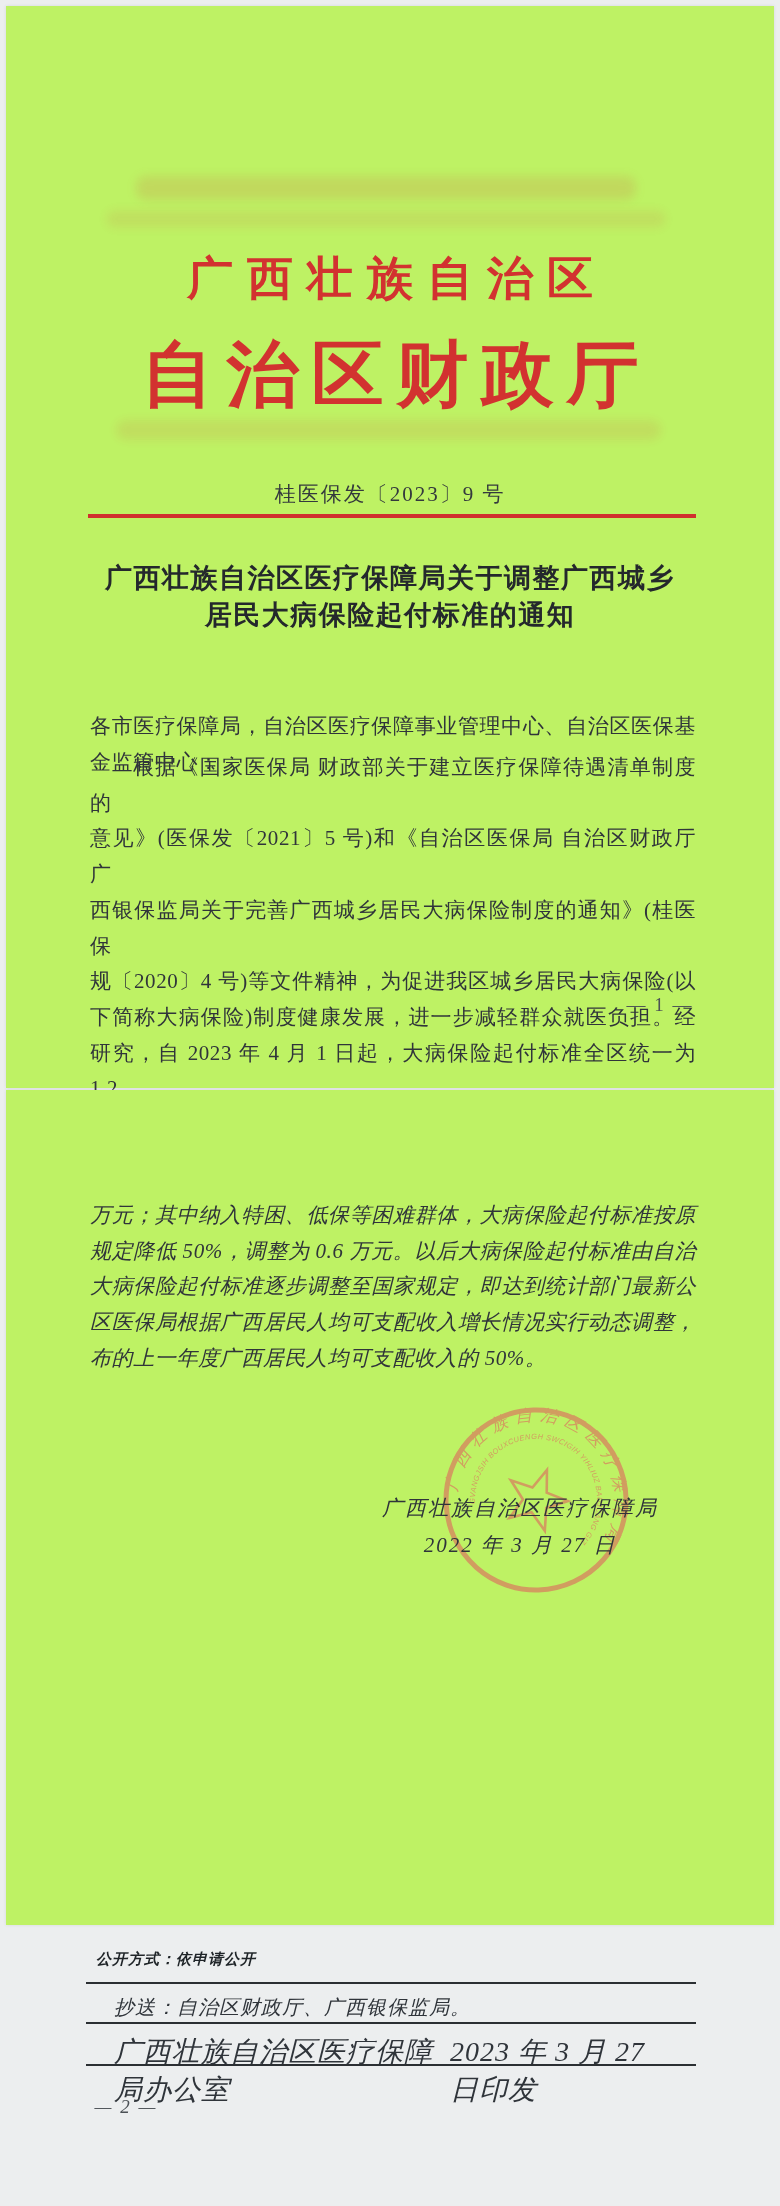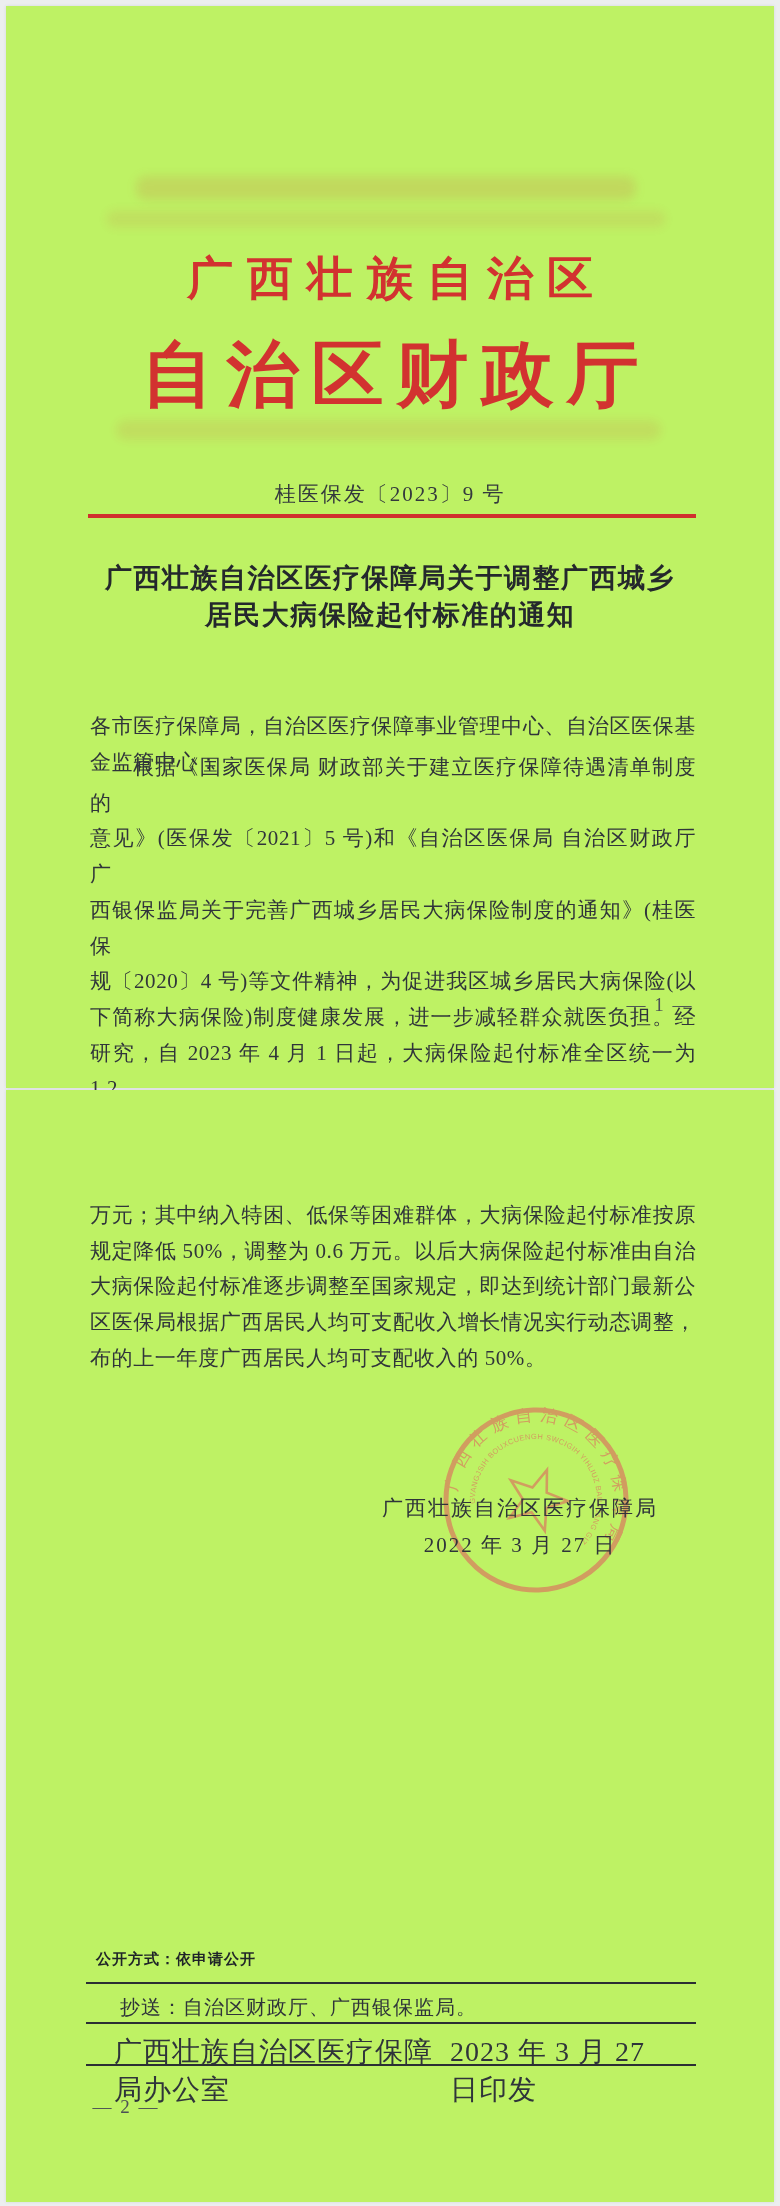--- a/index.html
+++ b/index.html
@@ -8,21 +8,21 @@
     background:#eceeef;
     font-family:"Liberation Serif","DejaVu Serif",serif;
     position:relative;overflow:hidden;
   }
   .canvas{position:absolute;inset:0;}
   .page{
     position:absolute;left:6px;width:768px;background:#bef264;
     box-shadow:0 0 3px rgba(60,70,80,.12);
   }
   .page1{top:6px;height:1082px;}
-  .page2{top:1090px;height:1112px;}
+  .page2{top:1090px;height:835px;font-style:italic;}
 
   
   .artifact{
     position:absolute;border-radius:10px;
     background:rgba(213,72,60,.14);
     filter:blur(5px);
   }
 
   .org-line1{
     position:absolute;left:0;right:0;text-align:center;
@@ -58,21 +58,21 @@
   }
   .signature-org,.signature-date{
     position:absolute;text-align:center;color:#2f343a;font-size:21px;letter-spacing:2px;
   }
   .seal{position:absolute;}
   .footer-pub{
     position:absolute;color:#1f2428;font-size:15px;letter-spacing:1px;
     font-family:"Liberation Sans","DejaVu Sans",sans-serif;font-weight:700;
   }
   .hrule{position:absolute;height:2px;background:#2b2f33;}
-  .footer-cc{position:absolute;color:#2f343a;font-size:20px;letter-spacing:1px;margin-left:6px;}
+  .footer-cc{position:absolute;color:#2f343a;font-size:20px;letter-spacing:1px;}
   .footer-row{
     position:absolute;display:flex;justify-content:space-between;
     color:#2f343a;font-size:28px;letter-spacing:1px;
   }
 </style>
 </head>
 <body>
 
 <div class="canvas">
 

